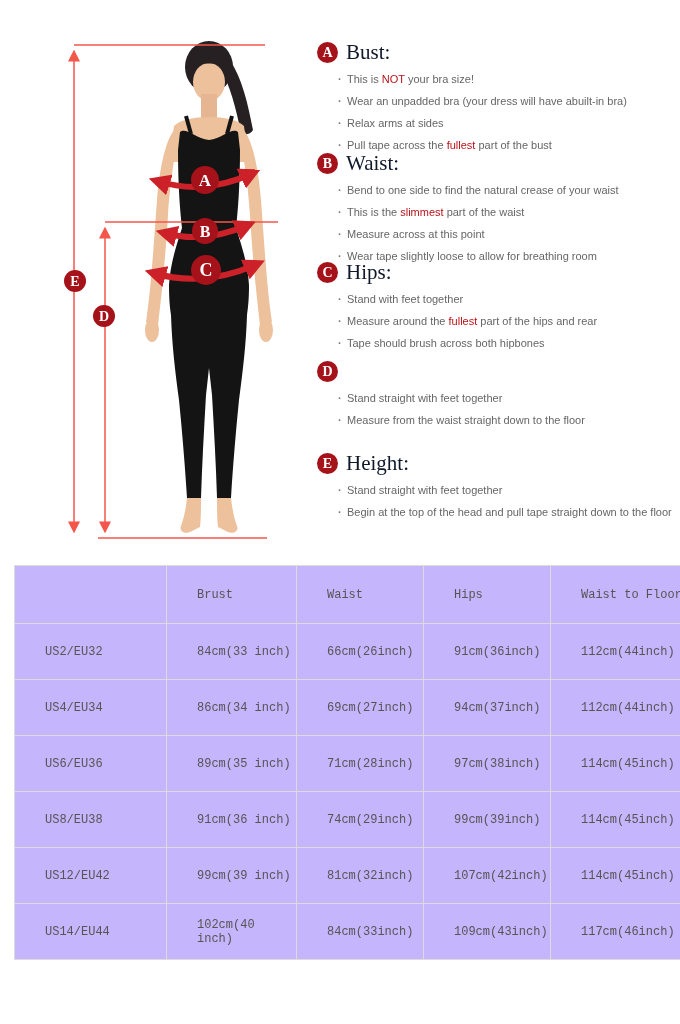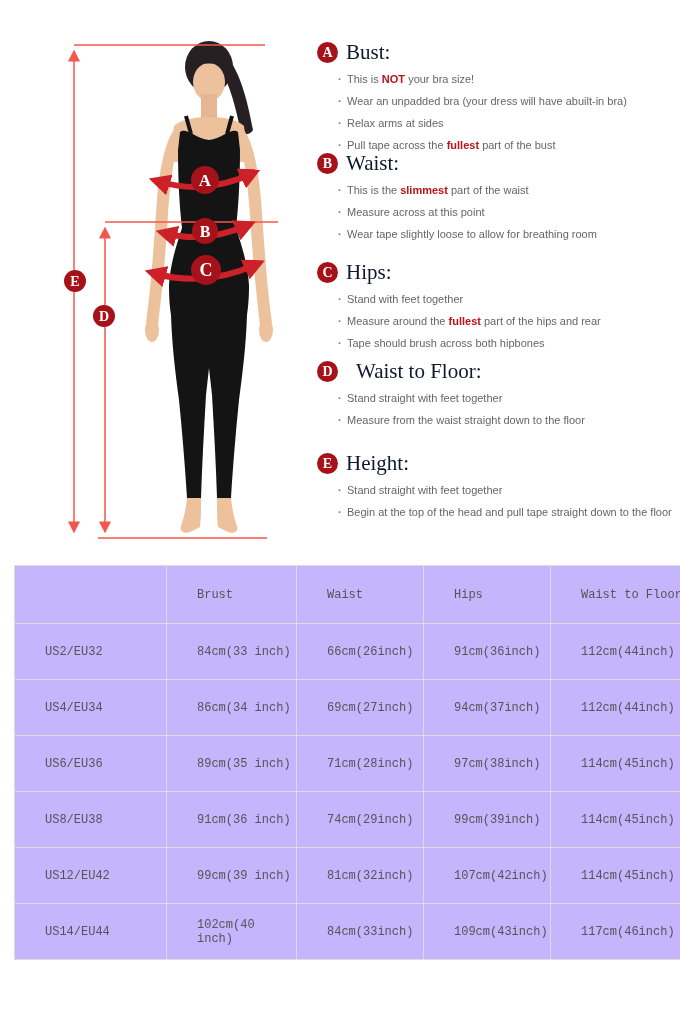--- a/index.html
+++ b/index.html
@@ -25,21 +25,21 @@
     font-family:"Liberation Serif", serif; font-size:21px; color:#0f172a;
   }
   .sec-D .badge { margin-right:10px; }
   .bullets { list-style:none; margin:4px 0 0 21px; }
   .bullets li {
     position:relative; padding-left:9px; font-size:11px; line-height:22px; color:#666;
   }
   .bullets li::before {
     content:"·"; position:absolute; left:0; top:0; color:#777; font-weight:bold;
   }
-  .hl { color:#bb1118; font-weight:bold; }
+  .hl { color:#bb1118; font-weight:normal; }
 
   
   .size-table {
     position:absolute; left:14px; top:565px; width:650px;
     border-collapse:collapse; table-layout:fixed; background:#c4b5fd;font-family:Liberation Mono, monospace;
   }
   .size-table th, .size-table td {
     border:1px solid #dcdcdc; font-size:12px; font-weight:normal; color:#555;
     text-align:left; padding-left:30px; vertical-align:middle;
   }
@@ -132,40 +132,40 @@
           <li>Relax arms at sides</li>
           <li>Pull tape across the <b class="hl">fullest</b> part of the bust</li>
         </ul>
       </div>
       <div class="sec sec-B" style="top: 151px;">
         <div class="sec-head">
           <span class="badge">B</span>
           <span class="sec-title">Waist:</span>
         </div>
         <ul class="bullets">
+          <li>Bend to one side to find the natural crease of your waist</li>
           <li>This is the <b class="hl">slimmest</b> part of the waist</li>
           <li>Measure across at this point</li>
           <li>Wear tape slightly loose to allow for breathing room</li>
         </ul>
       </div>
       <div class="sec sec-C" style="top: 260px;">
         <div class="sec-head">
           <span class="badge">C</span>
           <span class="sec-title">Hips:</span>
         </div>
         <ul class="bullets">
           <li>Stand with feet together</li>
           <li>Measure around the <b class="hl">fullest</b> part of the hips and rear</li>
           <li>Tape should brush across both hipbones</li>
         </ul>
       </div>
       <div class="sec sec-D" style="top: 359px;">
         <div class="sec-head">
           <span class="badge">D</span>
-          <span class="sec-title">Waist to Floor:</span>
         </div>
         <ul class="bullets">
           <li>Stand straight with feet together</li>
           <li>Measure from the waist straight down to the floor</li>
         </ul>
       </div>
       <div class="sec sec-E" style="top: 451px;">
         <div class="sec-head">
           <span class="badge">E</span>
           <span class="sec-title">Height:</span>

